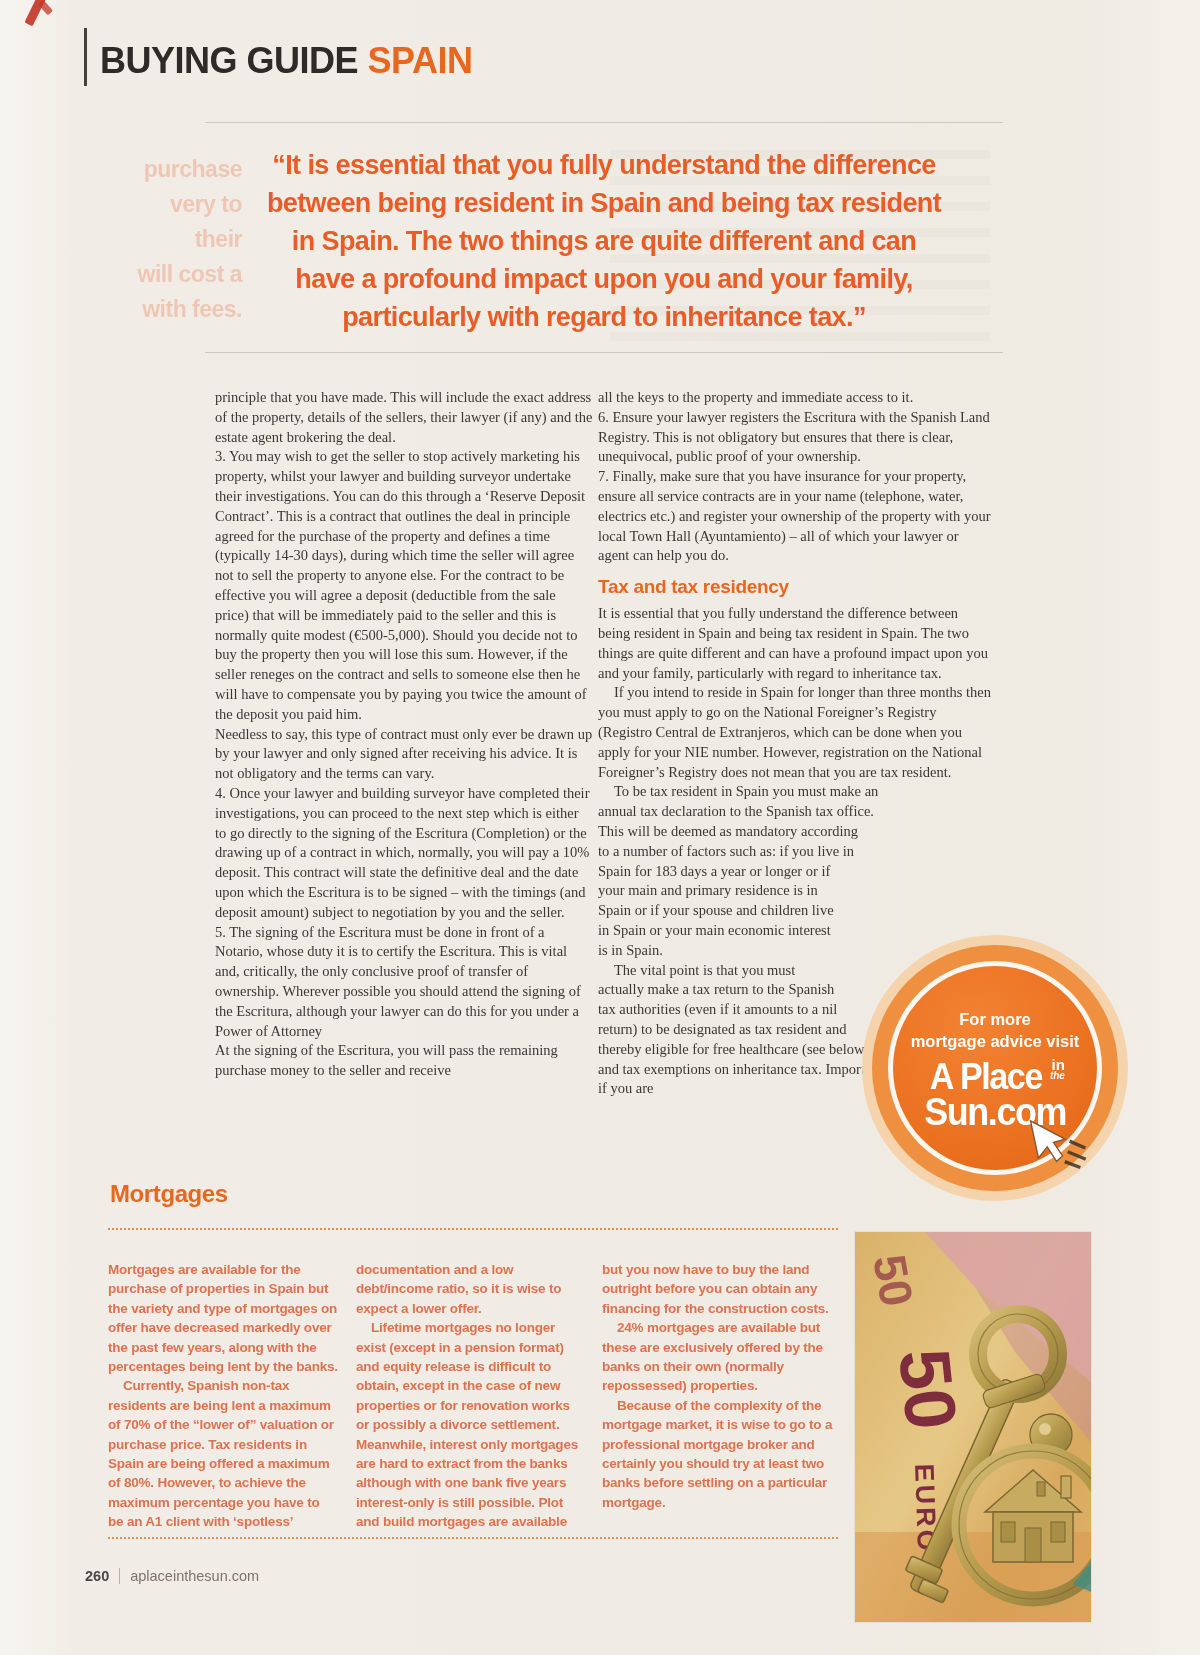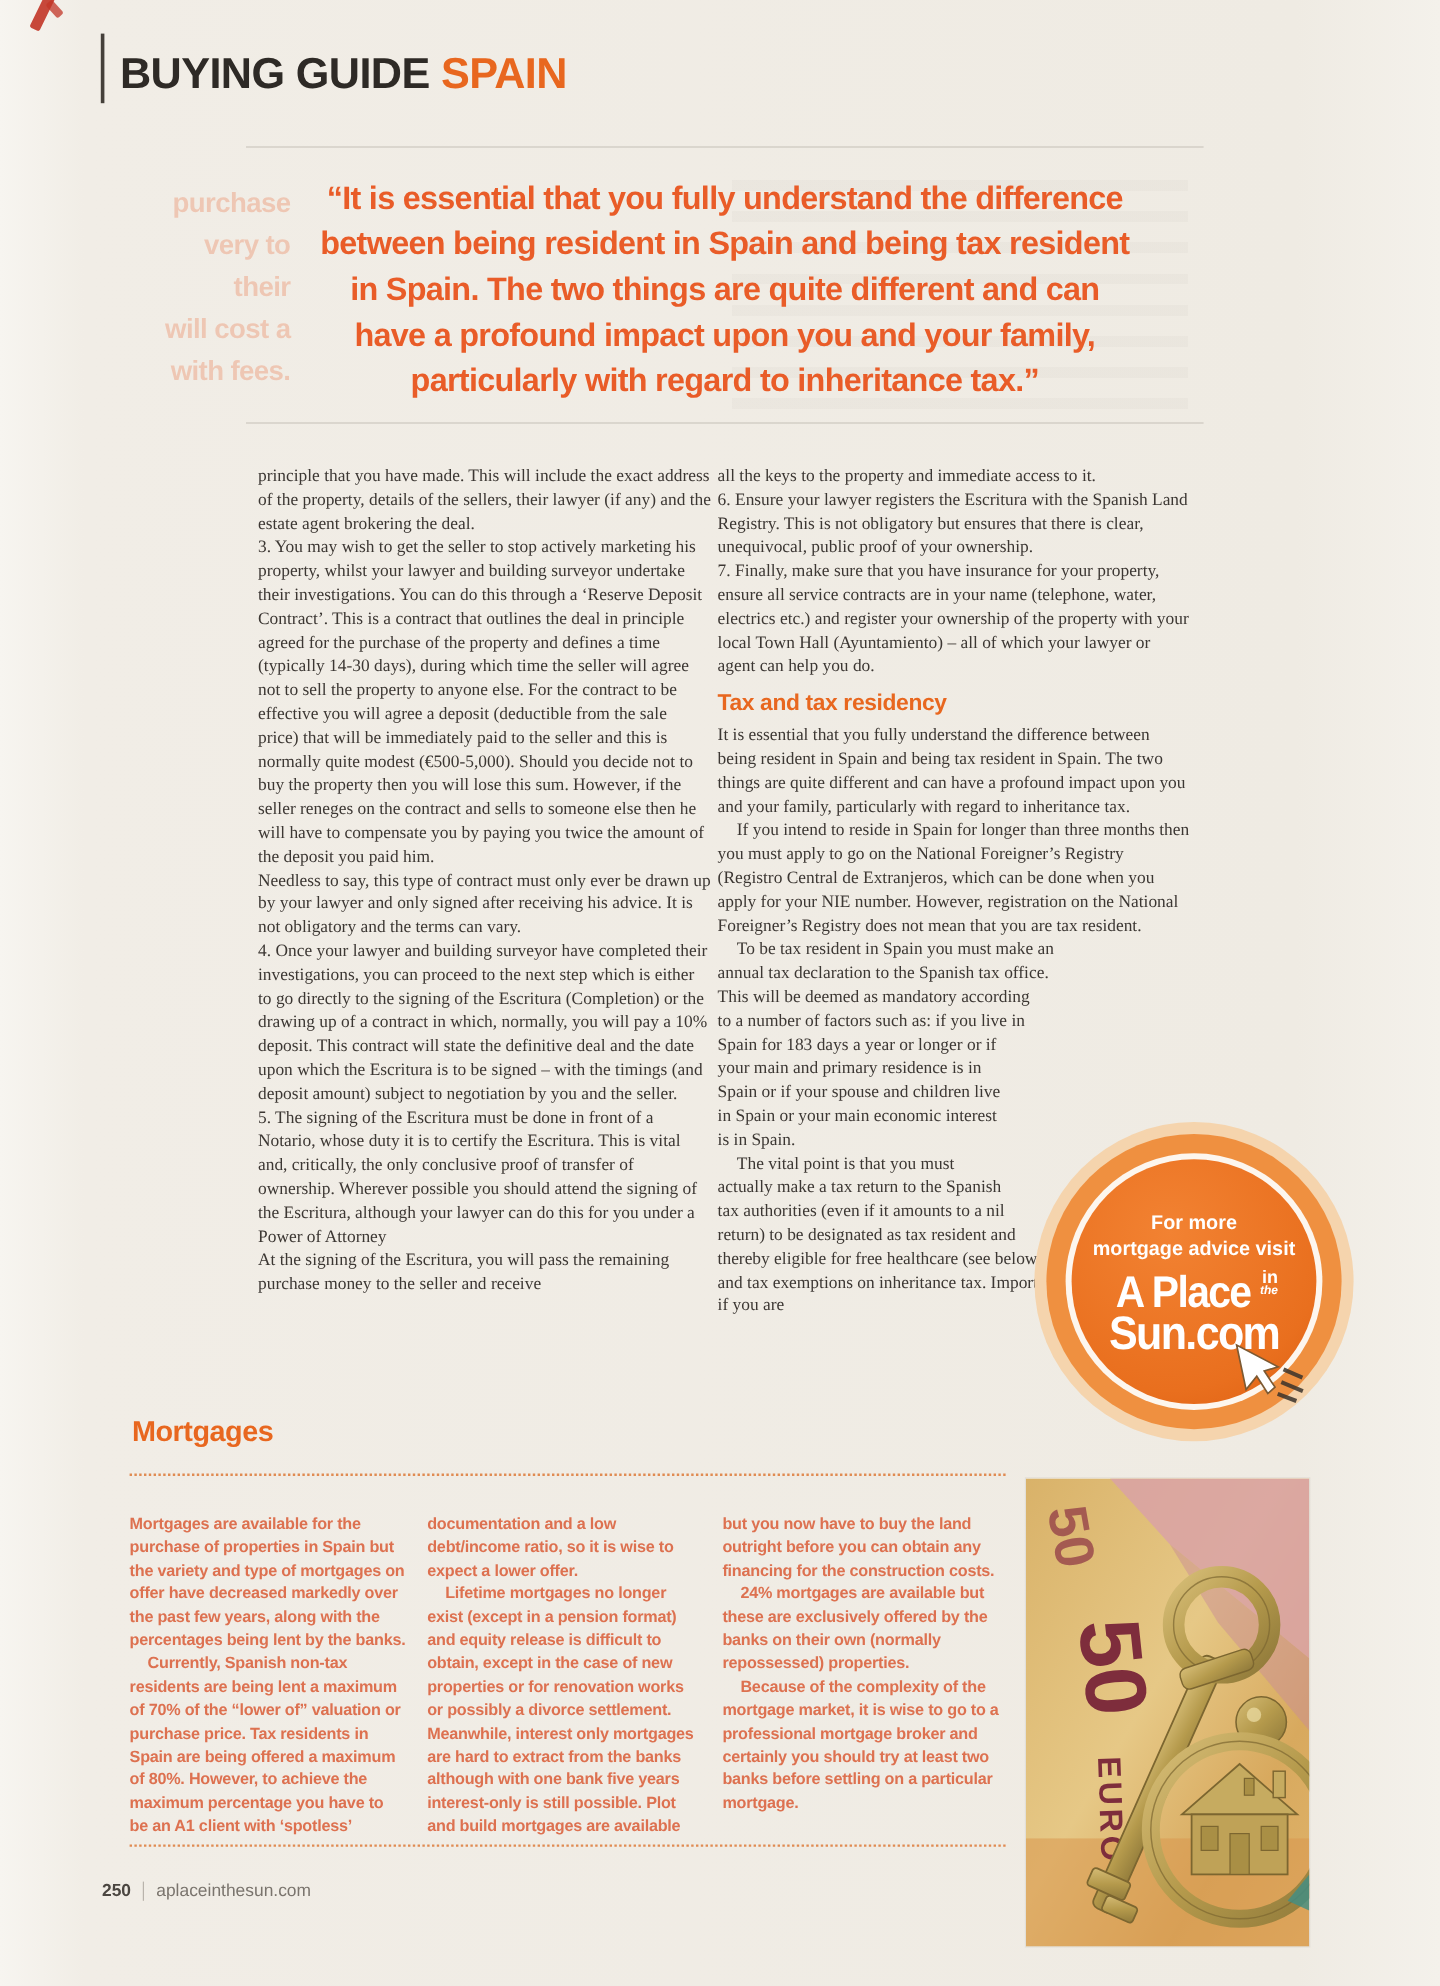--- a/index.html
+++ b/index.html
@@ -247,18 +247,18 @@
         <rect x="146" y="290" width="14" height="20" fill="#a98f45" stroke="#7c6630"></rect>
         <rect x="196" y="290" width="14" height="20" fill="#a98f45" stroke="#7c6630"></rect>
         <rect x="170" y="296" width="16" height="34" fill="#a98f45" stroke="#7c6630"></rect>
         <rect x="182" y="250" width="8" height="14" fill="#a98f45" stroke="#7c6630"></rect>
       </g>
       <polygon points="236,330 218,352 236,360" fill="#3f8f86" opacity=".8"></polygon>
     </svg>
   </div>
 
   <div class="footer">
-    <span class="pgnum">250</span>
+    <span class="pgnum">260</span>
     <span class="sep"></span>
     <span>aplaceinthesun.com</span>
   </div>
 
 </div>
 
 </body></html>

